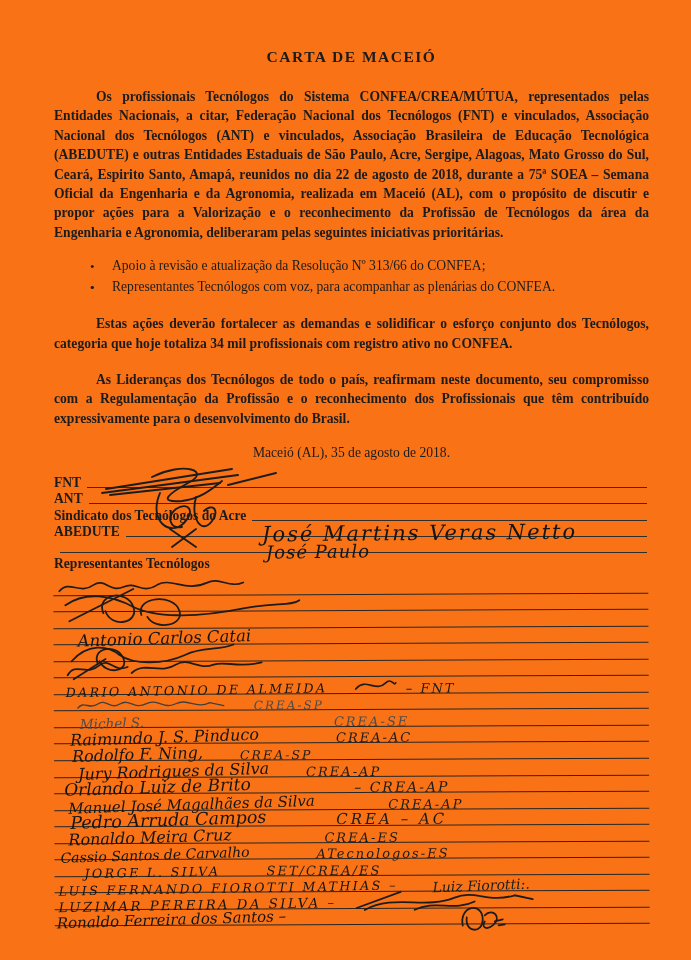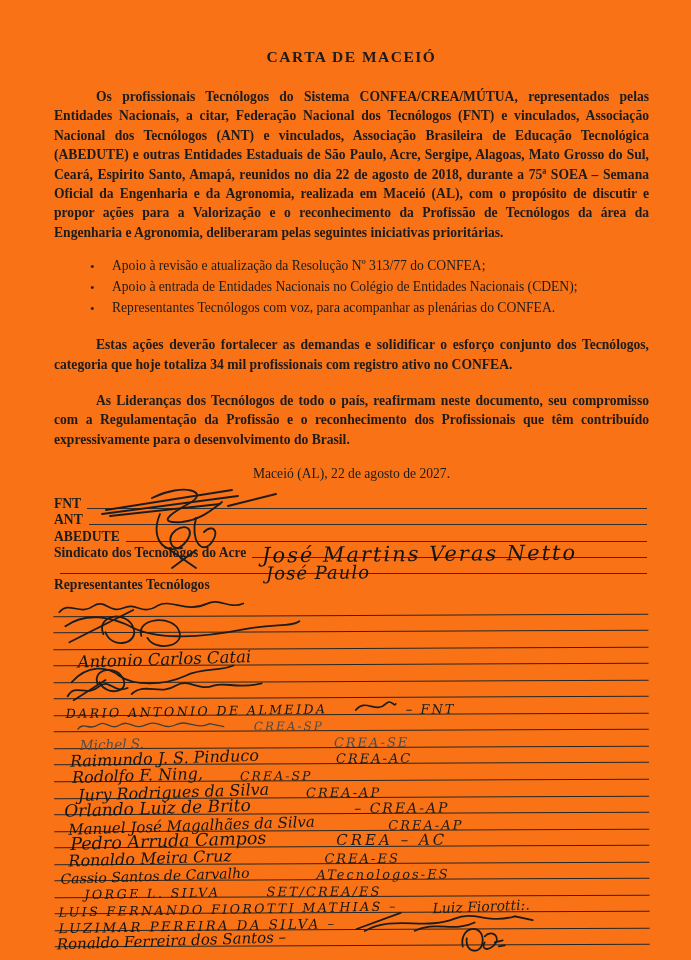--- a/index.html
+++ b/index.html
@@ -87,36 +87,35 @@
 <div class="page">
   <div class="content">
 
     <div class="title">CARTA DE MACEIÓ</div>
 
     <p class="para">Os profissionais Tecnólogos do Sistema CONFEA/CREA/MÚTUA, representados pelas Entidades Nacionais, a citar, Federação Nacional dos Tecnólogos (FNT) e vinculados, Associação Nacional dos Tecnólogos (ANT) e vinculados, Associação Brasileira de Educação Tecnológica (ABEDUTE) e outras Entidades Estaduais de São Paulo, Acre, Sergipe, Alagoas, Mato Grosso do Sul, Ceará, Espirito Santo, Amapá, reunidos no dia 22 de agosto de 2018, durante a 75ª SOEA – Semana Oficial da Engenharia e da Agronomia, realizada em Maceió (AL), com o propósito de discutir e propor ações para a Valorização e o reconhecimento da Profissão de Tecnólogos da área da Engenharia e Agronomia, deliberaram pelas seguintes iniciativas prioritárias.</p>
 
     <ul class="bullets">
       <li>
         <span class="dot">•</span>
-        <span>Apoio à revisão e atualização da Resolução Nº 313/77 do CONFEA;</span>
+        <span>Apoio à revisão e atualização da Resolução Nº 313/66 do CONFEA;</span>
       </li>
       <li>
         <span class="dot">•</span>
-        <span>Apoio à entrada de Entidades Nacionais no Colégio de Entidades Nacionais (CDEN);</span>
       </li>
       <li>
         <span class="dot">•</span>
         <span>Representantes Tecnólogos com voz, para acompanhar as plenárias do CONFEA.</span>
       </li>
     </ul>
 
     <p class="para p2">Estas ações deverão fortalecer as demandas e solidificar o esforço conjunto dos Tecnólogos, categoria que hoje totaliza 34 mil profissionais com registro ativo no CONFEA.</p>
     <p class="para p3">As Lideranças dos Tecnólogos de todo o país, reafirmam neste documento, seu compromisso com a Regulamentação da Profissão e o reconhecimento dos Profissionais que têm contribuído expressivamente para o desenvolvimento do Brasil.</p>
 
-    <div class="date-line">Maceió (AL), 22 de agosto de 2027.</div>
+    <div class="date-line">Maceió (AL), 35 de agosto de 2018.</div>
 
     <div class="labels">
       <svg class="scrawl-top" width="310" height="86" viewBox="0 0 310 86">
         <g fill="none" stroke="#1c1c1c" stroke-width="1.9" stroke-linecap="round">
           <path d="M6,26 L132,6 M2,30 L138,12 M10,32 L120,20"></path>
           <path d="M52,14 C84,-2 112,8 88,20 C70,30 56,40 82,38 C100,36 112,26 122,18"></path>
           <path d="M60,30 C48,58 70,74 84,60 C96,48 88,38 76,46 C66,54 70,66 82,64"></path>
           <path d="M96,34 C90,56 102,72 112,58 C120,46 112,40 104,48"></path>
           <path d="M128,22 L176,10"></path>
           <path d="M70,66 L96,84 M96,66 L72,84"></path>
@@ -125,25 +124,25 @@
 
       <div class="label-row">
         <span class="lbl">FNT</span>
         <span class="lline"></span>
       </div>
       <div class="label-row">
         <span class="lbl">ANT</span>
         <span class="lline"></span>
       </div>
       <div class="label-row">
+        <span class="lbl">Sindicato dos Tecnólogos do Acre</span>
+        <span class="lline"></span>
+      </div>
+      <div class="label-row">
         <span class="lbl">ABEDUTE</span>
-        <span class="lline"></span>
-      </div>
-      <div class="label-row">
-        <span class="lbl">Sindicato dos Tecnólogos do Acre</span>
         <span class="lline"></span>
       </div>
       <div class="label-row">
         <span class="lline"></span>
       </div>
       <div class="label-row">
         <span class="lbl">Representantes Tecnólogos</span>
         <span class="lline none"></span>
       </div>
 

